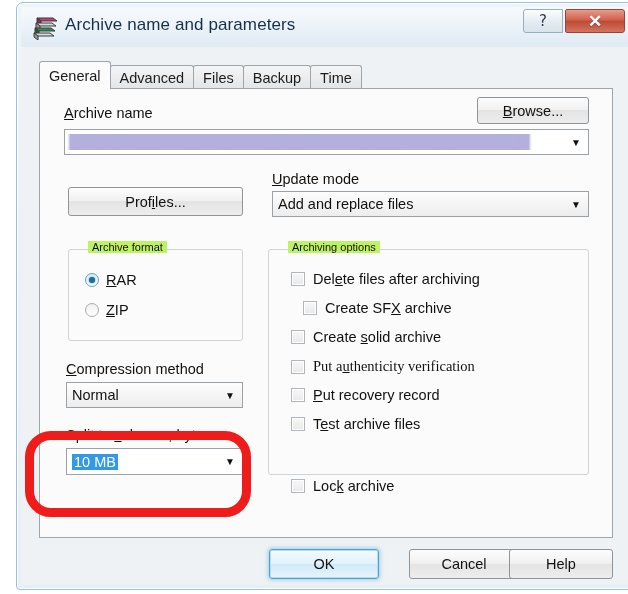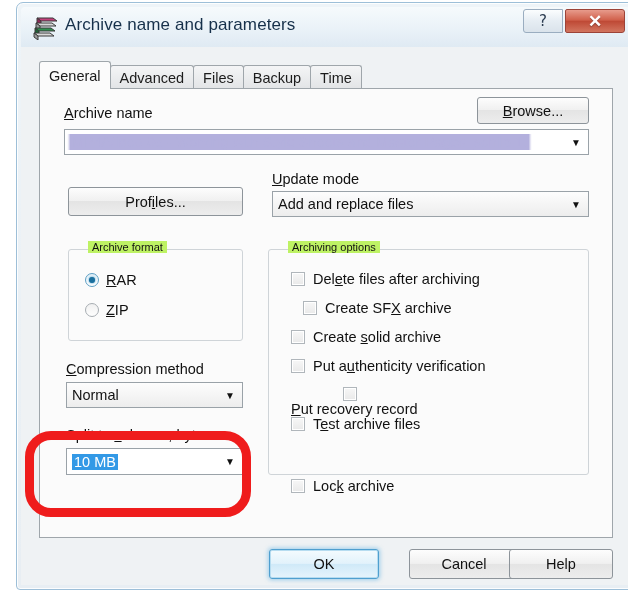--- a/index.html
+++ b/index.html
@@ -272,26 +272,26 @@
         <span class="cb-row" style="left:22px;top:50px;padding-left:12px;">
           <span class="cb"></span>
           <span><span>Create SF</span><span class="u">X</span><span> archive</span></span>
         </span>
 
         <span class="cb-row" style="left:22px;top:79px;text-align:right;">
           <span class="cb"></span>
           <span><span>Create </span><span class="u">s</span><span>olid archive</span></span>
         </span>
 
-        <span class="cb-row" style="left:22px;top:108px;">
+        <span class="cb-row" style="left:22px;top:108px;font-family:Liberation Serif, serif;">
           <span class="cb"></span>
           <span><span>Put a</span><span class="u">u</span><span>thenticity verification</span></span>
         </span>
 
-        <span class="cb-row" style="left:22px;top:137px;flex-direction:column;">
+        <span class="cb-row" style="left:22px;top:137px;">
           <span class="cb"></span>
           <span><span></span><span class="u">P</span><span>ut recovery record</span></span>
         </span>
 
         <span class="cb-row" style="left:22px;top:166px;">
           <span class="cb"></span>
           <span><span>T</span><span class="u">e</span><span>st archive files</span></span>
         </span>
 
         <span class="cb-row" style="left:22px;top:195px;margin-top:33px;">

